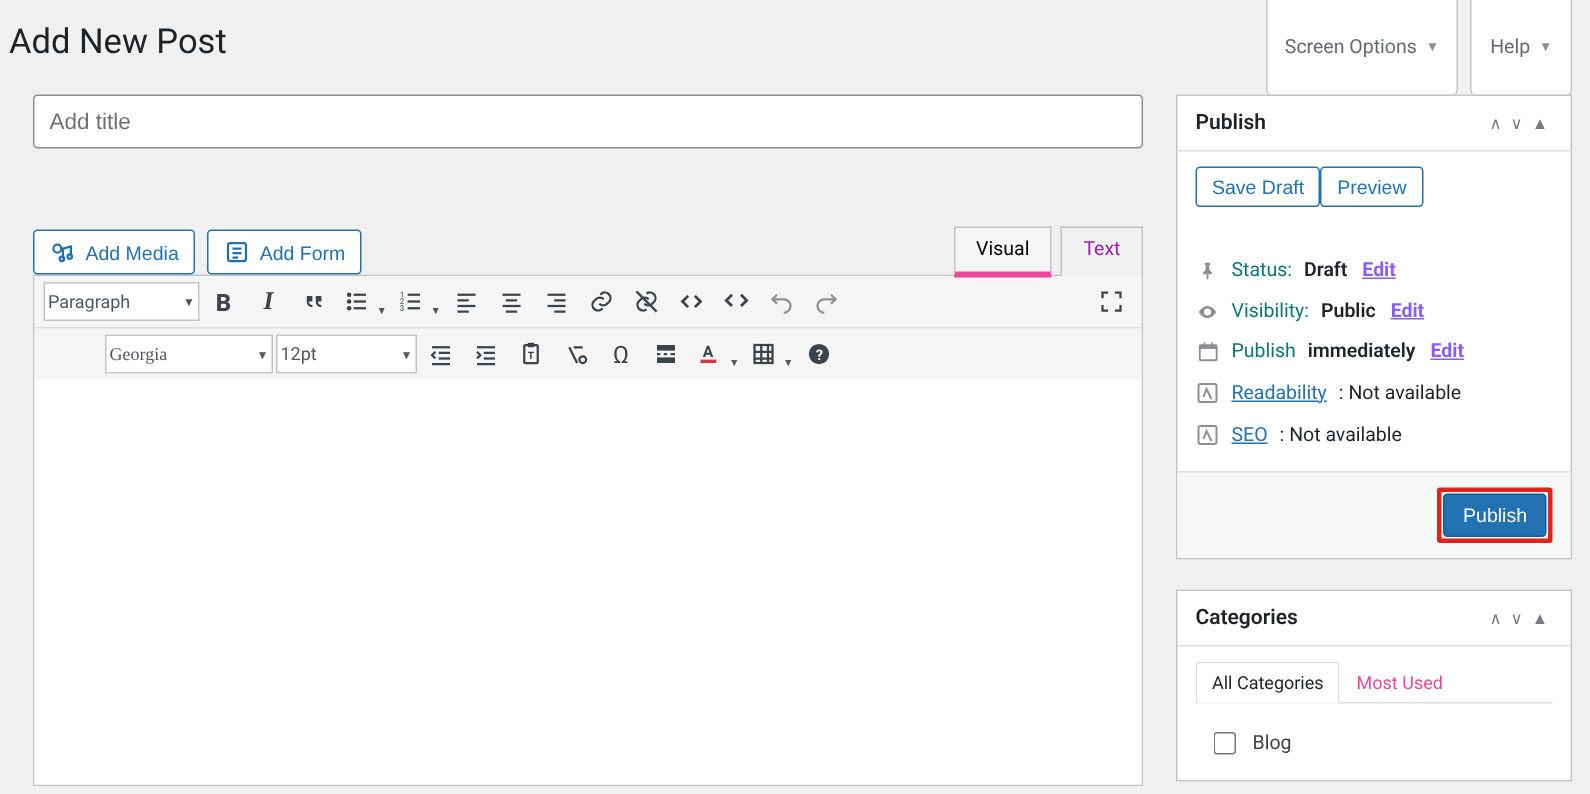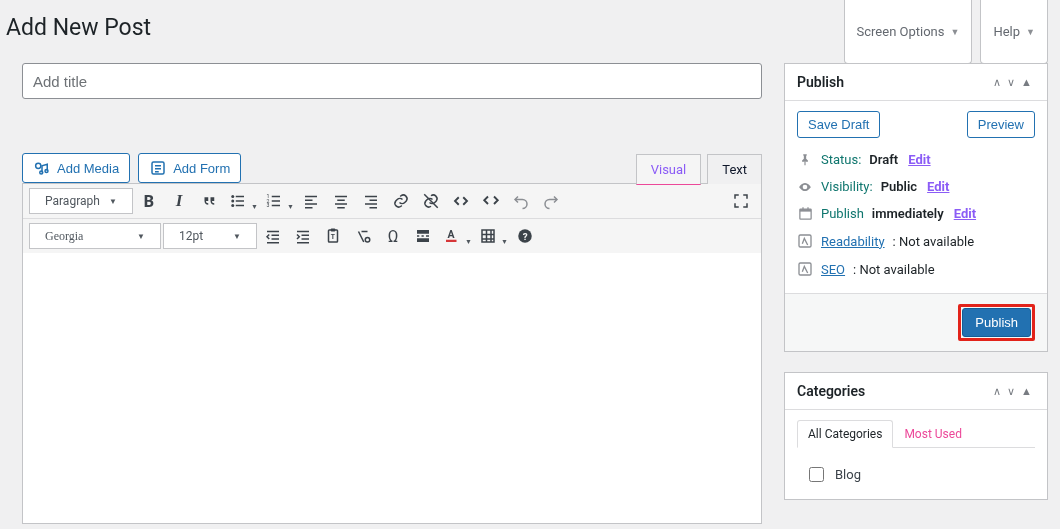--- a/index.html
+++ b/index.html
@@ -99,29 +99,29 @@
     right: 0;
     bottom: -1px;
     display: flex;
   }
   .ed-tab {
     padding: 7px 14px;
     background: #f0f0f1;
     border: 1px solid #c3c4c7;
     border-bottom: none;
     font-size: 13px;
-    color: #0f172a;
+    color: #a21caf;
     cursor: pointer;
     margin-left: 6px;
   }
   .ed-tab.active {
     background: #f5f5f5;
-    border-bottom: 1px solid #ec4899;
+    border-bottom: 4px solid #ec4899;
     margin-bottom: -1px;
-    color: #8b5cf6;
+    color: #000000;
   }
 
   
   .editor {
     border: 1px solid #c3c4c7;
     background: #fff;
   }
   .tb { background: #f5f5f5; }
   .tb-row {
     display: flex;
@@ -130,30 +130,30 @@
     padding: 4px 6px;
     border-bottom: 1px solid #dcdcde;
   }
   .tb-row:last-child { border-bottom: none; }
 
   .tb-sel {
     height: 26px;
     border: 1px solid #c3c4c7;
     background: #fff;
     font-size: 12px;
-    padding: 0 15px;
+    padding: 0 2px;
     display: flex;
     align-items: center;
     justify-content: space-between;
     gap: 8px;
     cursor: pointer;
     color: #50575e;
   }
   .tb-sel.format { width: 104px; }
-  .tb-sel.font { width: 132px; font-family: Georgia, serif; }
+  .tb-sel.font { width: 112px; font-family: Georgia, serif; margin-left: 41px; }
   .tb-sel.size { width: 94px; }
   .tb-sel .tri { font-size: 8px; color: #50575e; }
 
   .tb-btn {
     width: 28px;
     height: 26px;
     display: flex;
     align-items: center;
     justify-content: center;
     color: #3c434a;
@@ -199,22 +199,21 @@
     font-size: 14px;
     font-weight: 600;
     flex: 1;
   }
   .mb-head .ctl { color: #787c82; font-size: 11px; padding: 0 3px; cursor: pointer; }
 
   .mb-body { padding: 10px 12px; font-size: 13px; }
 
   .pub-actions {
     display: flex;
-    justify-content: space-between;
-    margin-bottom: 8px;
+    margin-bottom: 29px;
   }
   .btn-sd, .btn-pv {
     background: #fff;
     border: 1px solid #2271b1;
     border-radius: 3px;
     color: #2271b1;
     font-size: 13px;
     padding: 5px 10px;
     cursor: pointer;
   }

